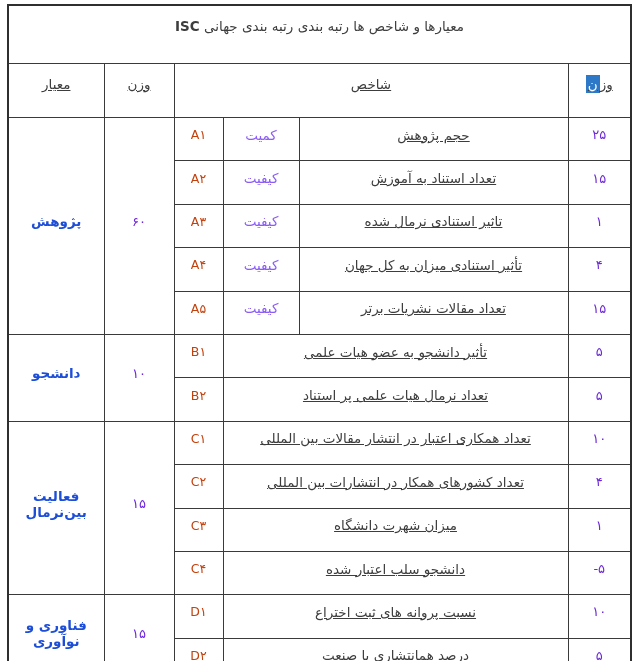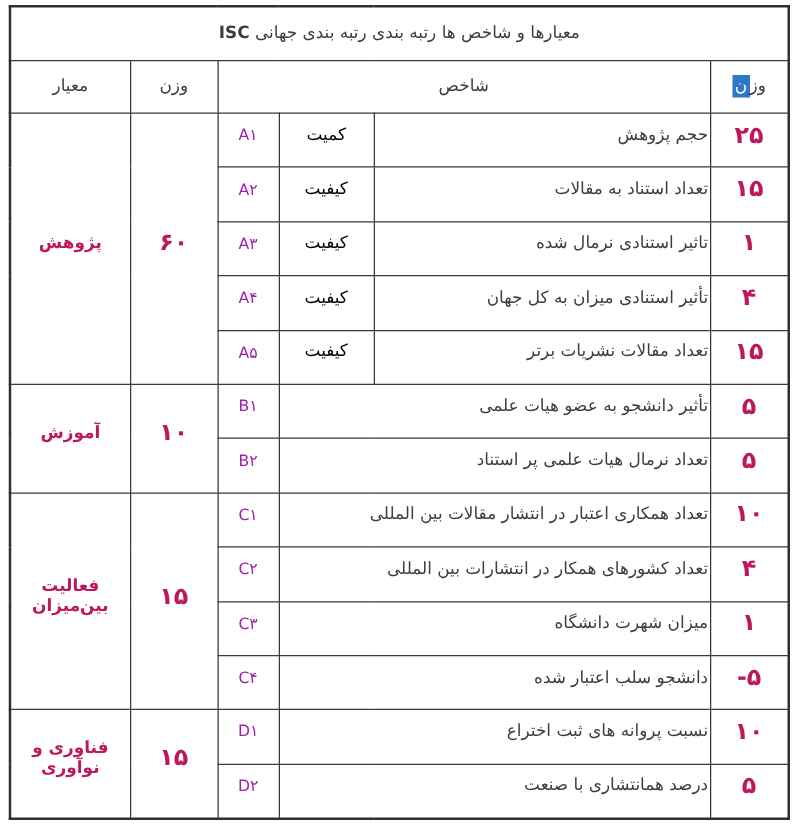--- a/index.html
+++ b/index.html
@@ -1,28 +1,28 @@
 <!DOCTYPE html>
 <html lang="fa"><head>
 <meta charset="utf-8">
 <style>
   html,body{margin:0;padding:0;background:#ffffff;}
   body{width:640px;height:661px;position:relative;font-family:"DejaVu Sans",sans-serif;}
   .wrap{position:absolute;left:7px;top:4px;}
   table{border-collapse:collapse;table-layout:fixed;width:623px;direction:ltr;border:2px solid #2f2f2f;}
   td{border:1px solid #3a3a3a;direction:rtl;text-align:center;vertical-align:middle;
      font-size:13.5px;color:#3d3d3d;padding:0 1px 9px 1px;overflow:hidden;}
-  .title-row td{height:40px;font-size:13.5px;padding-bottom:2px;}
-  .header-row td{height:40px;padding-bottom:1px;}
+  .title-row td{height:40px;font-size:13.5px;padding-bottom:17px;}
+  .header-row td{height:40px;padding-bottom:13px;text-decoration:underline;}
   tr.r{height:43.4px;}
-  .crit{font-weight:bold;color:#be185d;}
-  .gw,.w{font-weight:bold;color:#be185d;font-size:19px;}
-  .code{color:#a21caf;font-size:12.5px;}
-  .type{color:#000000;}
-  .name{text-align:right;padding-right:1px;}
+  .crit{font-weight:bold;color:#1d4ed8;}
+  .gw,.w{font-weight:normal;color:#6d28d9;font-size:13px;}
+  .code{color:#c2410c;font-size:12.5px;}
+  .type{color:#8b5cf6;}
+  .name{padding-right:1px;text-decoration:underline;}
   .en{font-weight:bold;direction:ltr;unicode-bidi:embed;}
   .sel{color:#ffffff;padding:1px 2px;}
 </style>
 </head>
 <body>
 
 <div class="wrap">
 <table>
   <colgroup>
     <col style="width:96px">
@@ -49,21 +49,21 @@
     <td class="crit" rowspan="5">پژوهش</td>
     <td class="gw" rowspan="5"><span dir="ltr">۶۰</span></td>
     <td class="code"><span dir="ltr">A۱</span></td>
     <td class="type">کمیت</td>
     <td class="name">حجم پژوهش</td>
     <td class="w"><span dir="ltr">۲۵</span></td>
   </tr>
   <tr class="r">
     <td class="code"><span dir="ltr">A۲</span></td>
     <td class="type">کیفیت</td>
-    <td class="name">تعداد استناد به مقالات</td>
+    <td class="name">تعداد استناد به آموزش</td>
     <td class="w"><span dir="ltr">۱۵</span></td>
   </tr>
   <tr class="r">
     <td class="code"><span dir="ltr">A۳</span></td>
     <td class="type">کیفیت</td>
     <td class="name">تاثیر استنادی نرمال شده</td>
     <td class="w"><span dir="ltr">۱</span></td>
   </tr>
   <tr class="r">
     <td class="code"><span dir="ltr">A۴</span></td>
@@ -72,34 +72,34 @@
     <td class="w"><span dir="ltr">۴</span></td>
   </tr>
   <tr class="r">
     <td class="code"><span dir="ltr">A۵</span></td>
     <td class="type">کیفیت</td>
     <td class="name">تعداد مقالات نشریات برتر</td>
     <td class="w"><span dir="ltr">۱۵</span></td>
   </tr>
 
   <tr class="r">
-    <td class="crit" rowspan="2">آموزش</td>
+    <td class="crit" rowspan="2">دانشجو</td>
     <td class="gw" rowspan="2"><span dir="ltr">۱۰</span></td>
     <td class="code"><span dir="ltr">B۱</span></td>
     <td class="name" colspan="2">تأثیر دانشجو به عضو هیات علمی</td>
     <td class="w"><span dir="ltr">۵</span></td>
   </tr>
   <tr class="r">
     <td class="code"><span dir="ltr">B۲</span></td>
     <td class="name" colspan="2">تعداد نرمال هیات علمی پر استناد</td>
     <td class="w"><span dir="ltr">۵</span></td>
   </tr>
 
   <tr class="r">
-    <td class="crit" rowspan="4">فعالیت بین‌میزان</td>
+    <td class="crit" rowspan="4">فعالیت بین‌نرمال</td>
     <td class="gw" rowspan="4"><span dir="ltr">۱۵</span></td>
     <td class="code"><span dir="ltr">C۱</span></td>
     <td class="name" colspan="2">تعداد همکاری اعتبار در انتشار مقالات بین المللی</td>
     <td class="w"><span dir="ltr">۱۰</span></td>
   </tr>
   <tr class="r">
     <td class="code"><span dir="ltr">C۲</span></td>
     <td class="name" colspan="2">تعداد کشورهای همکار در انتشارات بین المللی</td>
     <td class="w"><span dir="ltr">۴</span></td>
   </tr>

